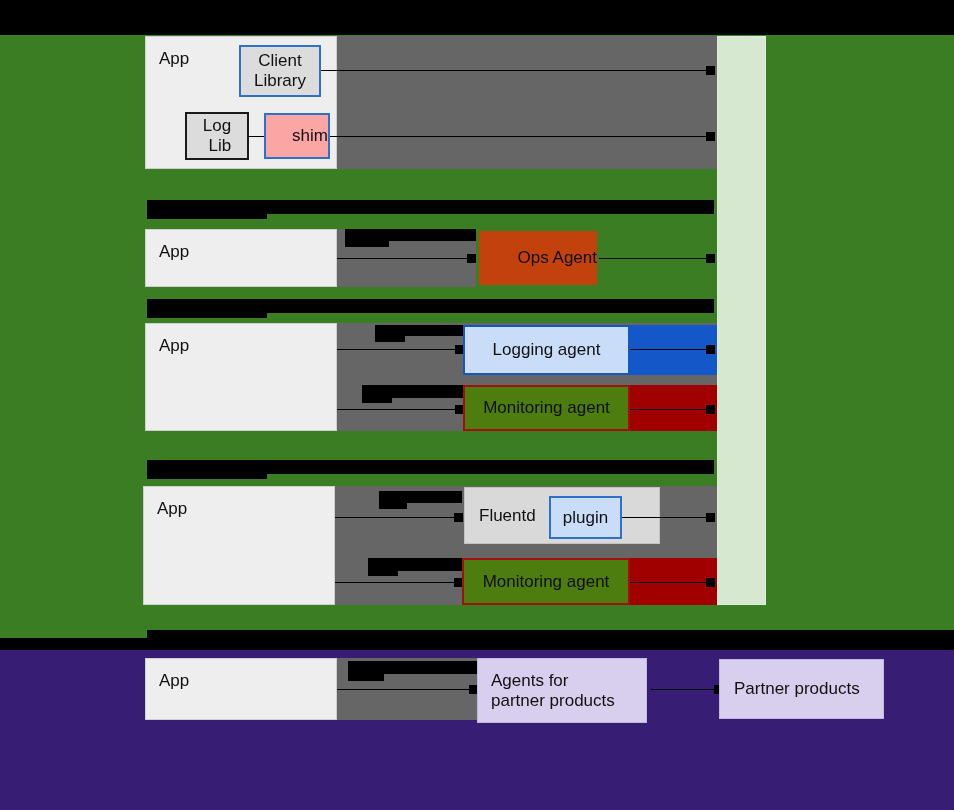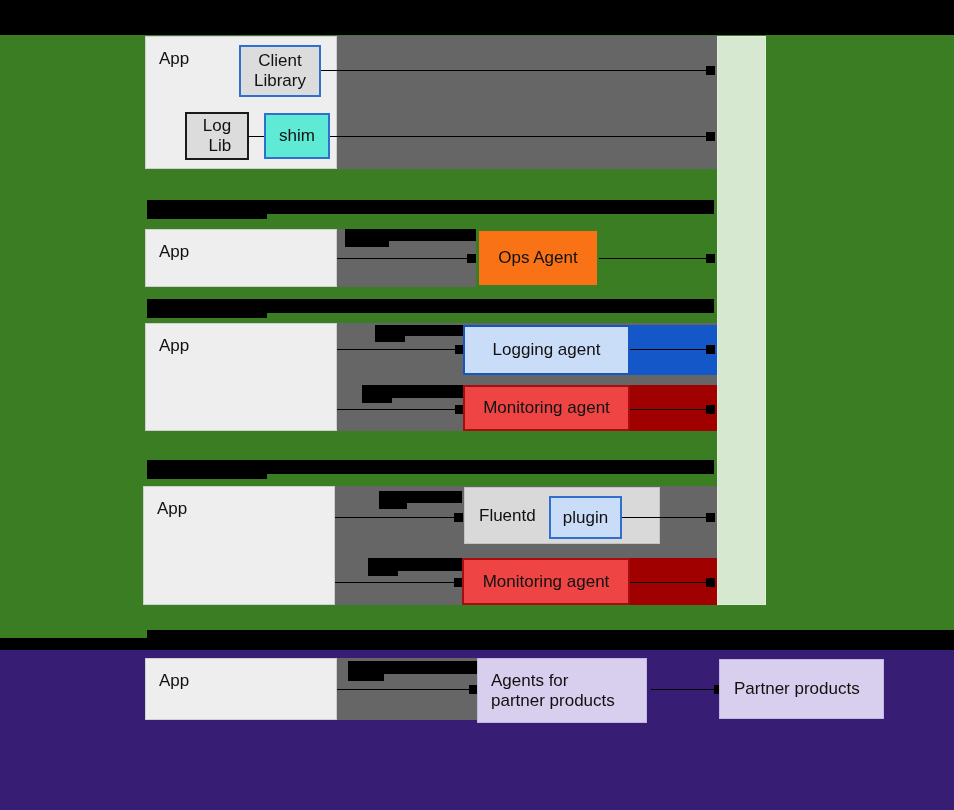--- a/index.html
+++ b/index.html
@@ -59,37 +59,37 @@
     justify-content: center;
     text-align: center;
   }
   .box-loglib {
     background: #dcdcdc;
     border: 2px solid #1a1a1a;
     justify-content: center;
     text-align: right;
   }
   .box-shim {
-    background: #5eead4;
+    background: #fca5a5;
     border: 2px solid #2f6fd0;
-    justify-content: center;
+    justify-content: flex-end;
     text-align: center;
   }
   .box-ops {
-    background: #f97316;
+    background: #c2410c;
     border: 2px solid #3a7d22;
-    justify-content: center;
+    justify-content: flex-end;
   }
   .box-logging {
     background: #c9dcf8;
     border: 2px solid #1557c0;
     justify-content: center;
   }
   .box-monitoring {
-    background: #ef4444;
+    background: #4d7c0f;
     border: 2px solid #a50e0e;
     justify-content: center;
   }
   .box-fluentd {
     background: #d9d9d9;
     border: 1px solid #c2c2c2;
     align-items: center;
     padding-left: 14px;
   }
   .box-plugin {

